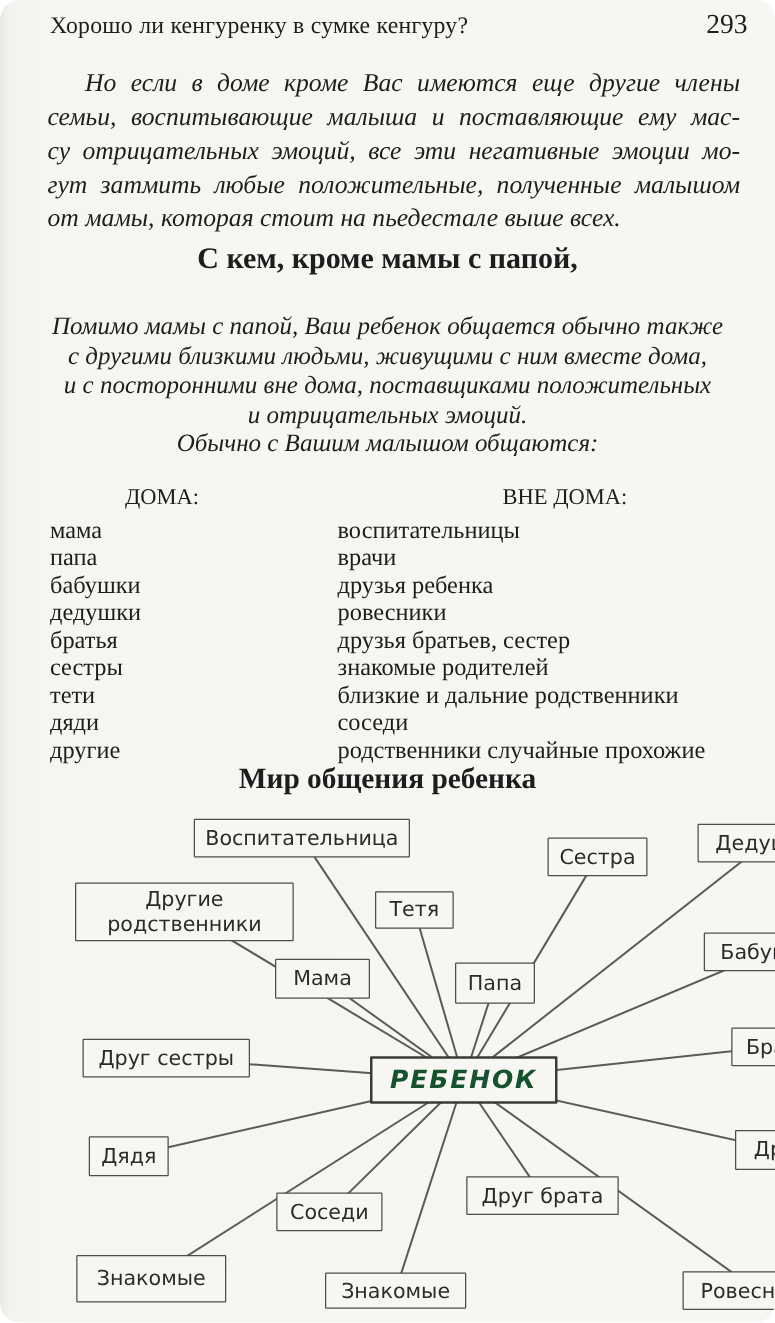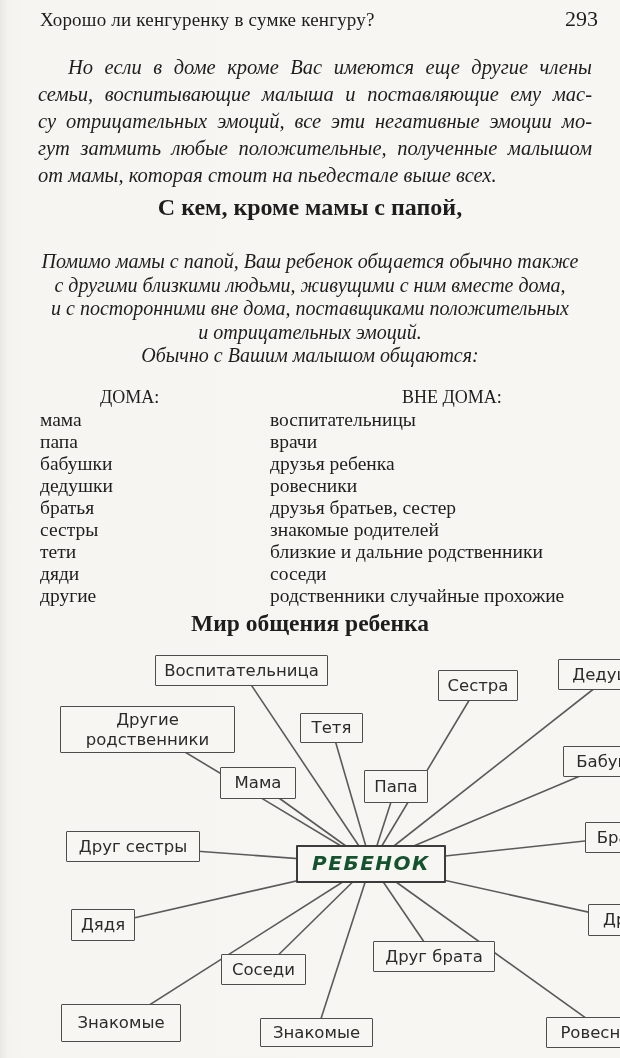--- a/index.html
+++ b/index.html
@@ -4,20 +4,21 @@
 <style>
   html,body{margin:0;padding:0;}
   .page{
     position:relative;
     width:620px;height:1058px;
     background:
       linear-gradient(90deg, #e9e8e4 0px, #f4f3ef 8px, #f6f5f1 30px, #f7f6f2 100%);
     font-family:"Liberation Serif", serif;
     color:#1d1d1d;
     overflow:hidden;
+    border-radius:16px;
   }
   
   .running-head{
     position:absolute;top:6px;left:40px;right:22px;
     display:flex;justify-content:space-between;align-items:baseline;
   }
   .running-title{font-size:19px;letter-spacing:.2px;}
   .page-number{font-size:22px;}
   
   .body-par{
@@ -38,21 +39,21 @@
     font-style:italic;font-size:20px;line-height:23.5px;text-align:center;
   }
   
   .columns{
     position:absolute;top:386px;left:40px;width:552px;
     display:flex;
     font-size:19.5px;line-height:22px;
   }
   .col-home{width:230px;}
   .col-outside{flex:1;}
-  .col-header{font-size:18px;margin-bottom:1px;}
+  .col-header{font-size:18px;margin-bottom:6px;}
   .col-home .col-header{padding-left:60px;}
   .col-outside .col-header{padding-left:132px;}
   .col-item{white-space:nowrap;}
   
   .diagram-title{
     position:absolute;top:610px;left:0;width:620px;
     text-align:center;font-weight:bold;font-size:23.5px;
   }
   .diagram-canvas{
     position:absolute;top:648px;left:0;width:620px;height:410px;margin-left:48px;

